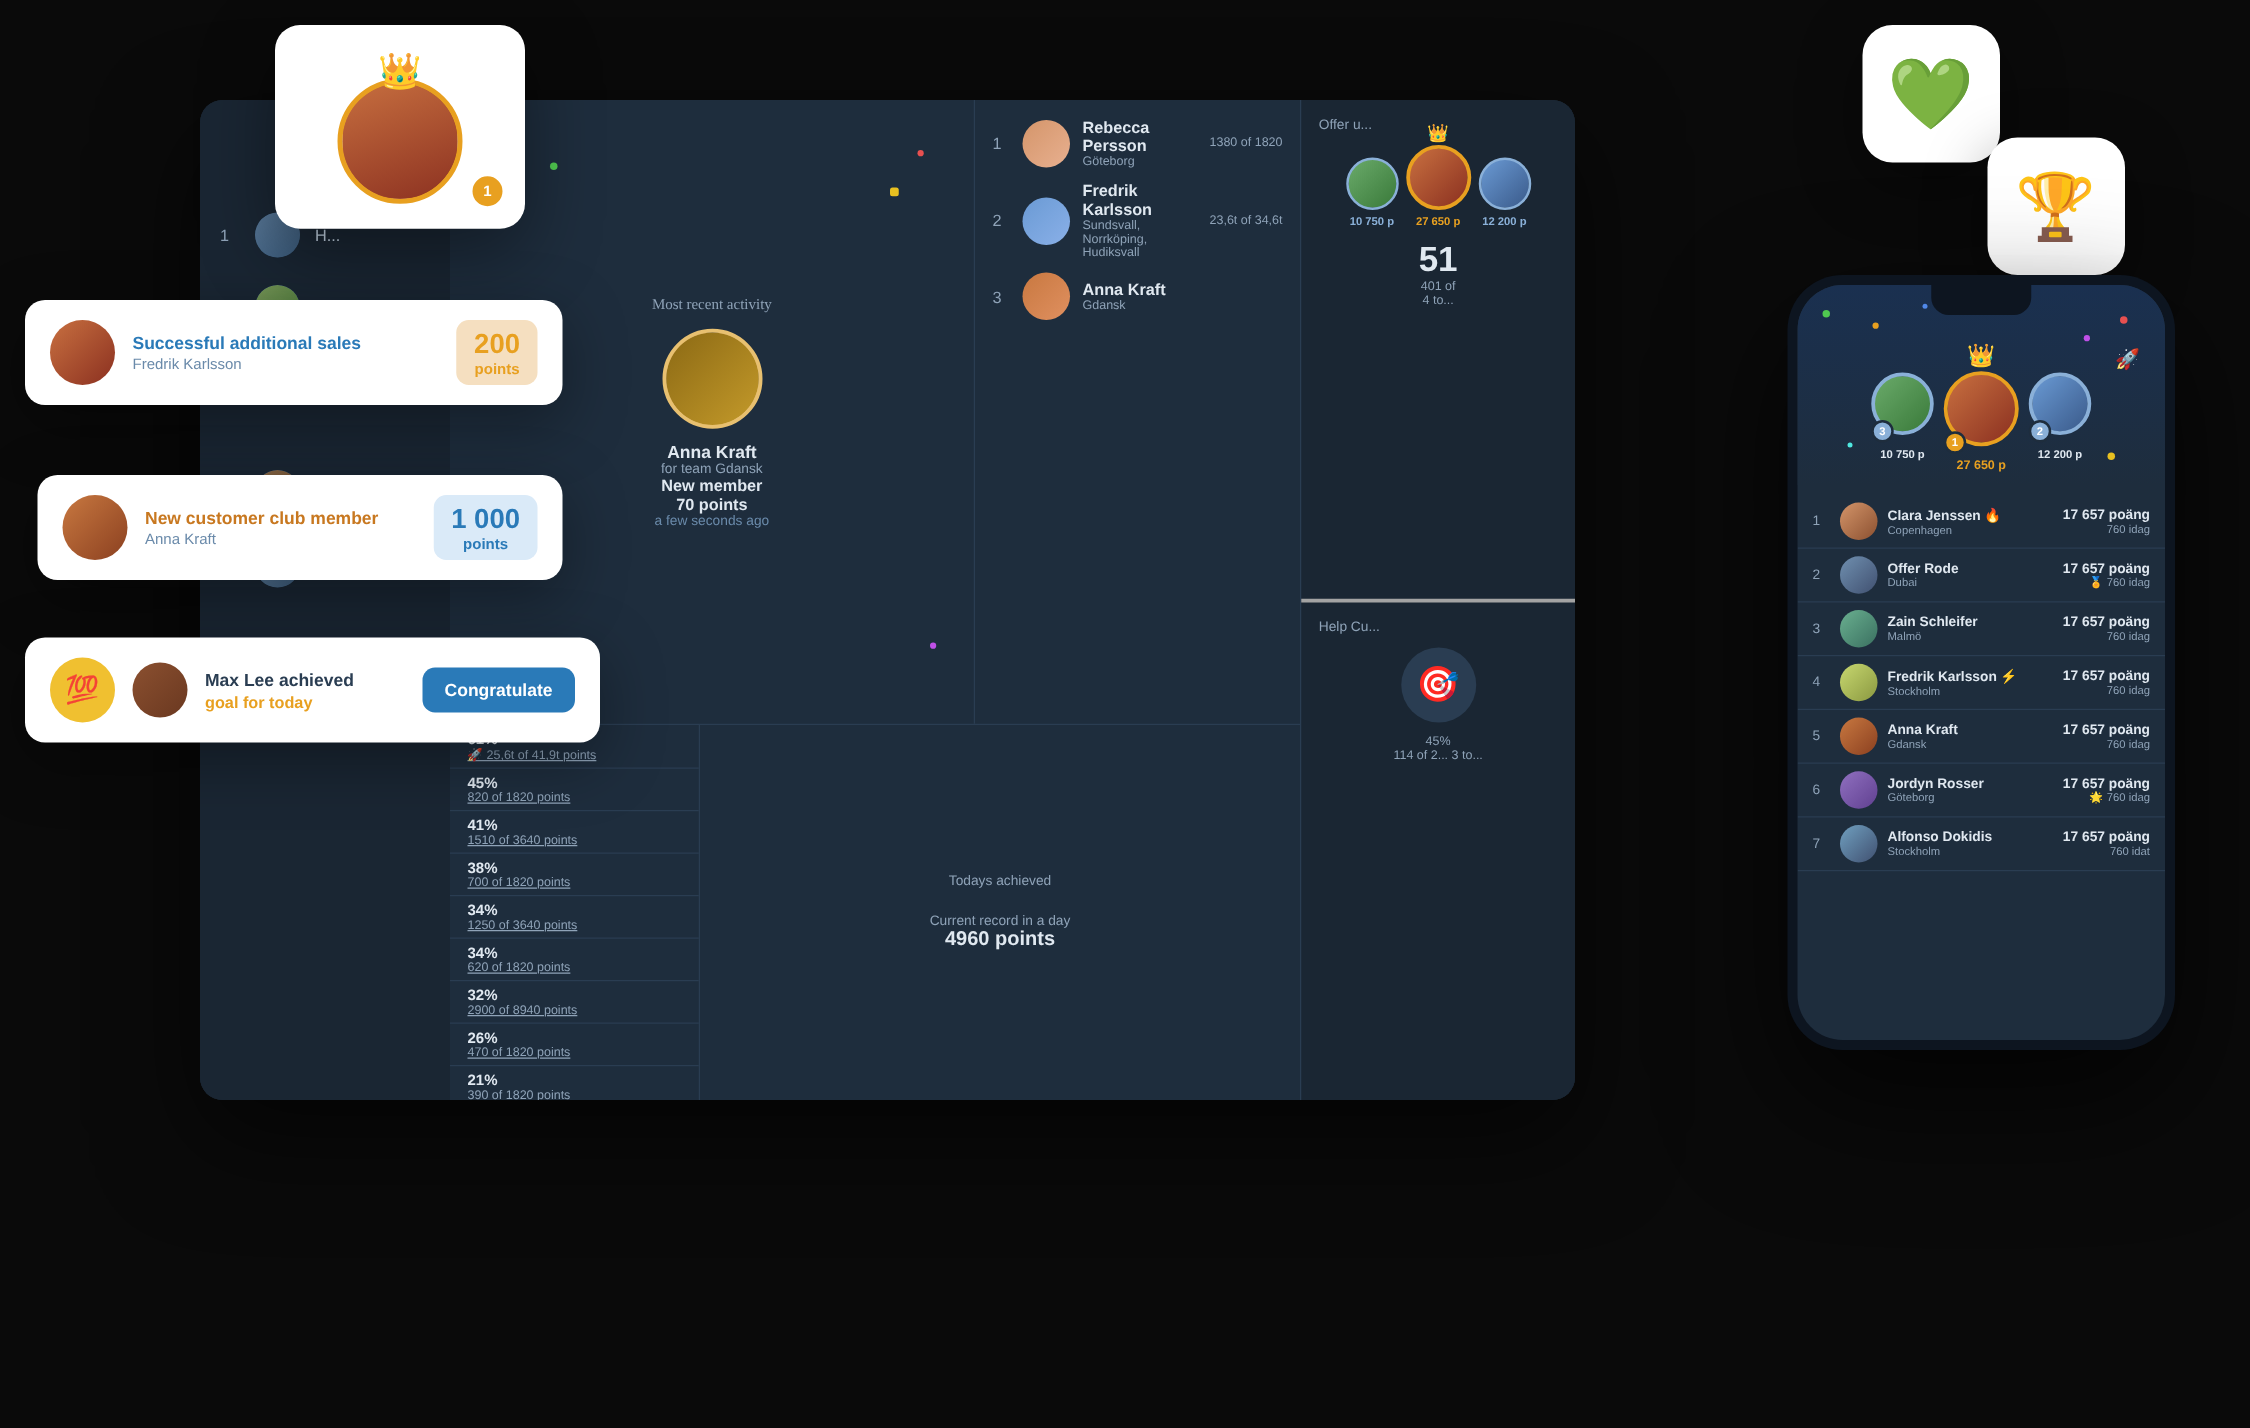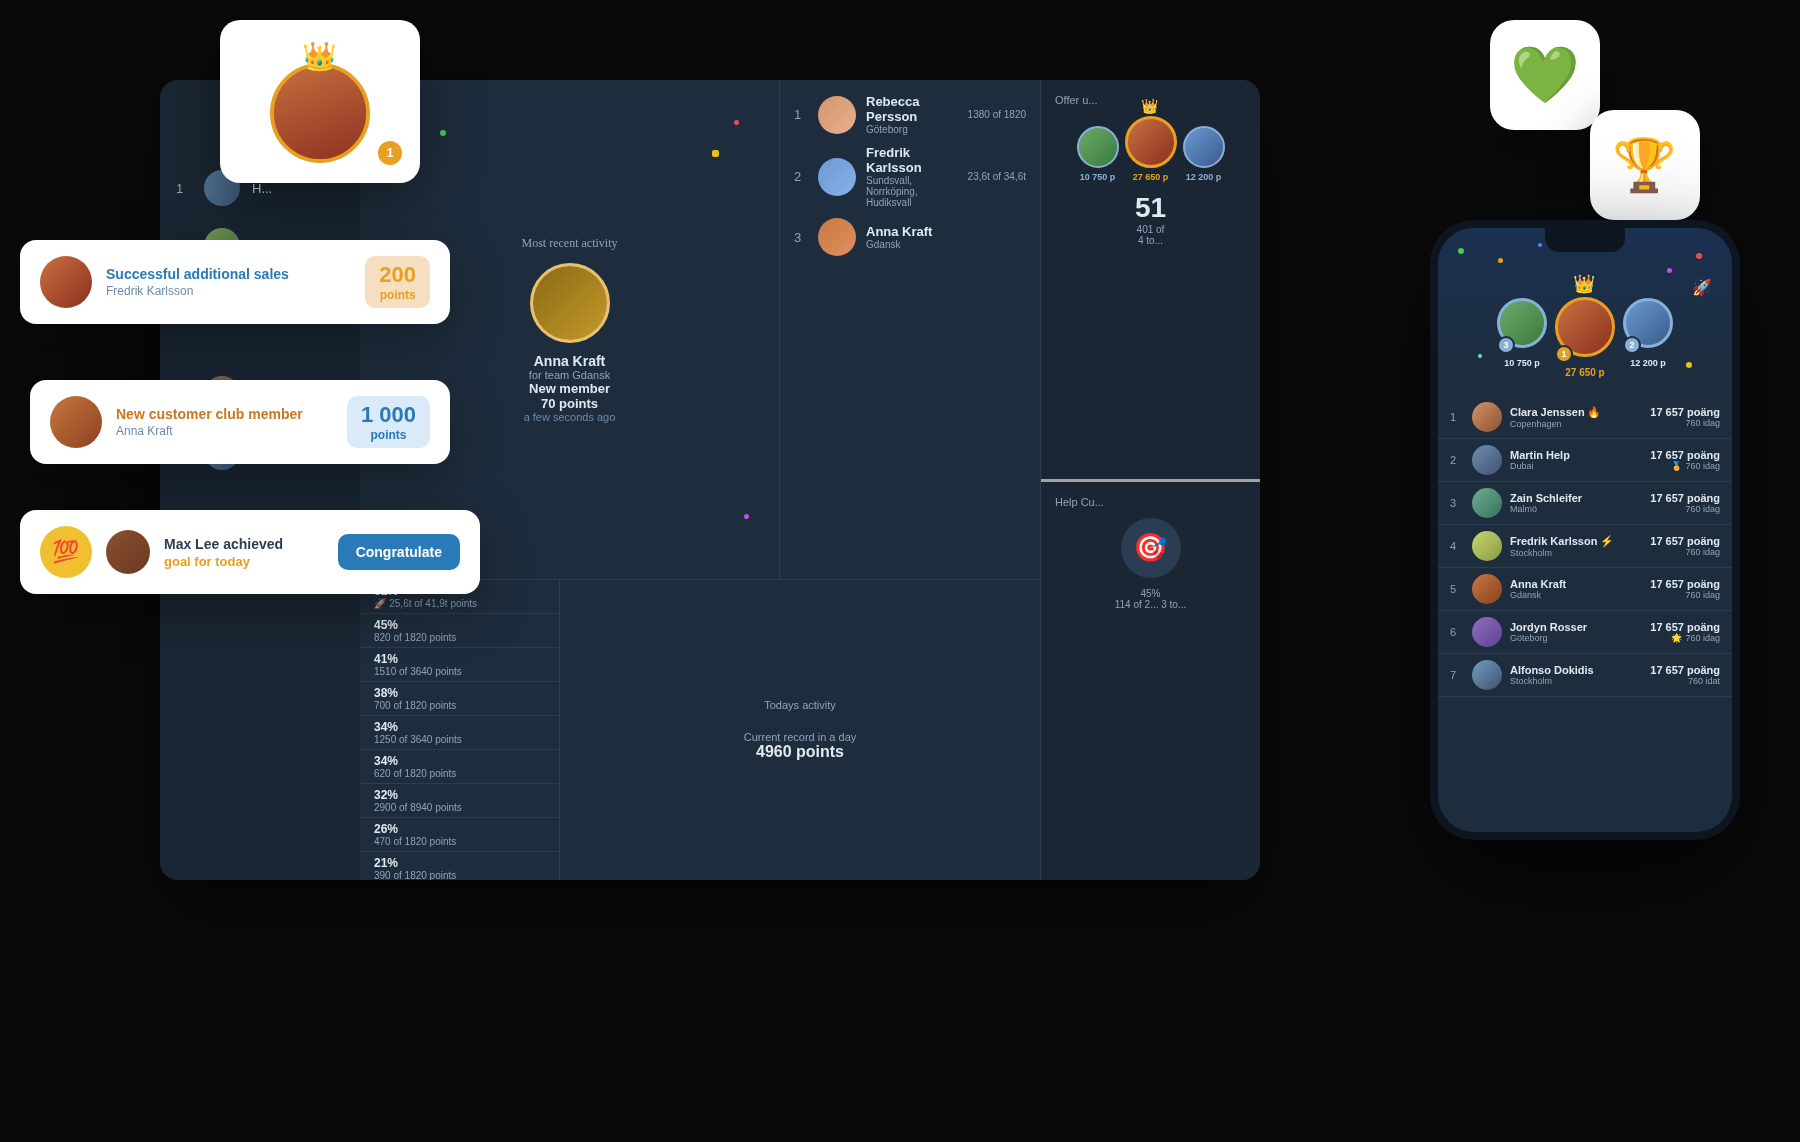--- a/index.html
+++ b/index.html
@@ -161,21 +161,21 @@
     }
     .metric-row {
       flex: 1;
       display: flex;
       align-items: center;
       justify-content: space-between;
       padding: 4px 14px;
       border-bottom: 1px solid #2a3d52;
     }
     .metric-pct { color: #e0e8f0; font-size: 12px; font-weight: 600; }
-    .metric-pts { color: #8fa3b8; font-size: 10px; }
+    .metric-pts { color: #8fa3b8; font-size: 10px; text-decoration: underline; }
 
     .conversion-panel {
       flex: 1;
       border-right: 1px solid #2a3d52;
       padding: 16px;
       display: flex;
       flex-direction: column;
       align-items: center;
     }
     .conv-title { color: #8fa3b8; font-size: 11px; margin-bottom: 2px; }
@@ -681,21 +681,21 @@
           <div>
               <div class="metric-pct">21%</div>
               <div class="metric-pts">390 of 1820 points</div>
             </div>
         </div>
 
       </div>
 
 
       <div class="activity-bottom-panel">
-        <div class="act-title">Todays activity</div>
+        <div class="act-title">Todays achieved</div>
         <div class="act-record-label" style="margin-top:12px">Current record in a day</div>
         <div class="act-record">4960 points</div>
       </div>
     </div>
   </div>
 
   <div class="right-panel">
     <div class="right-section">
       <div class="right-section-title">Offer u...</div>
 
@@ -840,21 +840,21 @@
         </div>
         <div class="pl-score-area">
           <div class="pl-score">17 657 poäng</div>
           <div class="pl-daily">760 idag</div>
         </div>
       </div>
       <div class="phone-list-item">
         <span class="pl-rank">2</span>
         <div class="pl-avatar av-martin"></div>
         <div class="pl-info">
-          <div class="pl-name">Martin Help</div>
+          <div class="pl-name">Offer Rode</div>
           <div class="pl-city">Dubai</div>
         </div>
         <div class="pl-score-area">
           <div class="pl-score">17 657 poäng</div>
           <div class="pl-daily">🏅 760 idag</div>
         </div>
       </div>
       <div class="phone-list-item">
         <span class="pl-rank">3</span>
         <div class="pl-avatar av-zain"></div>

